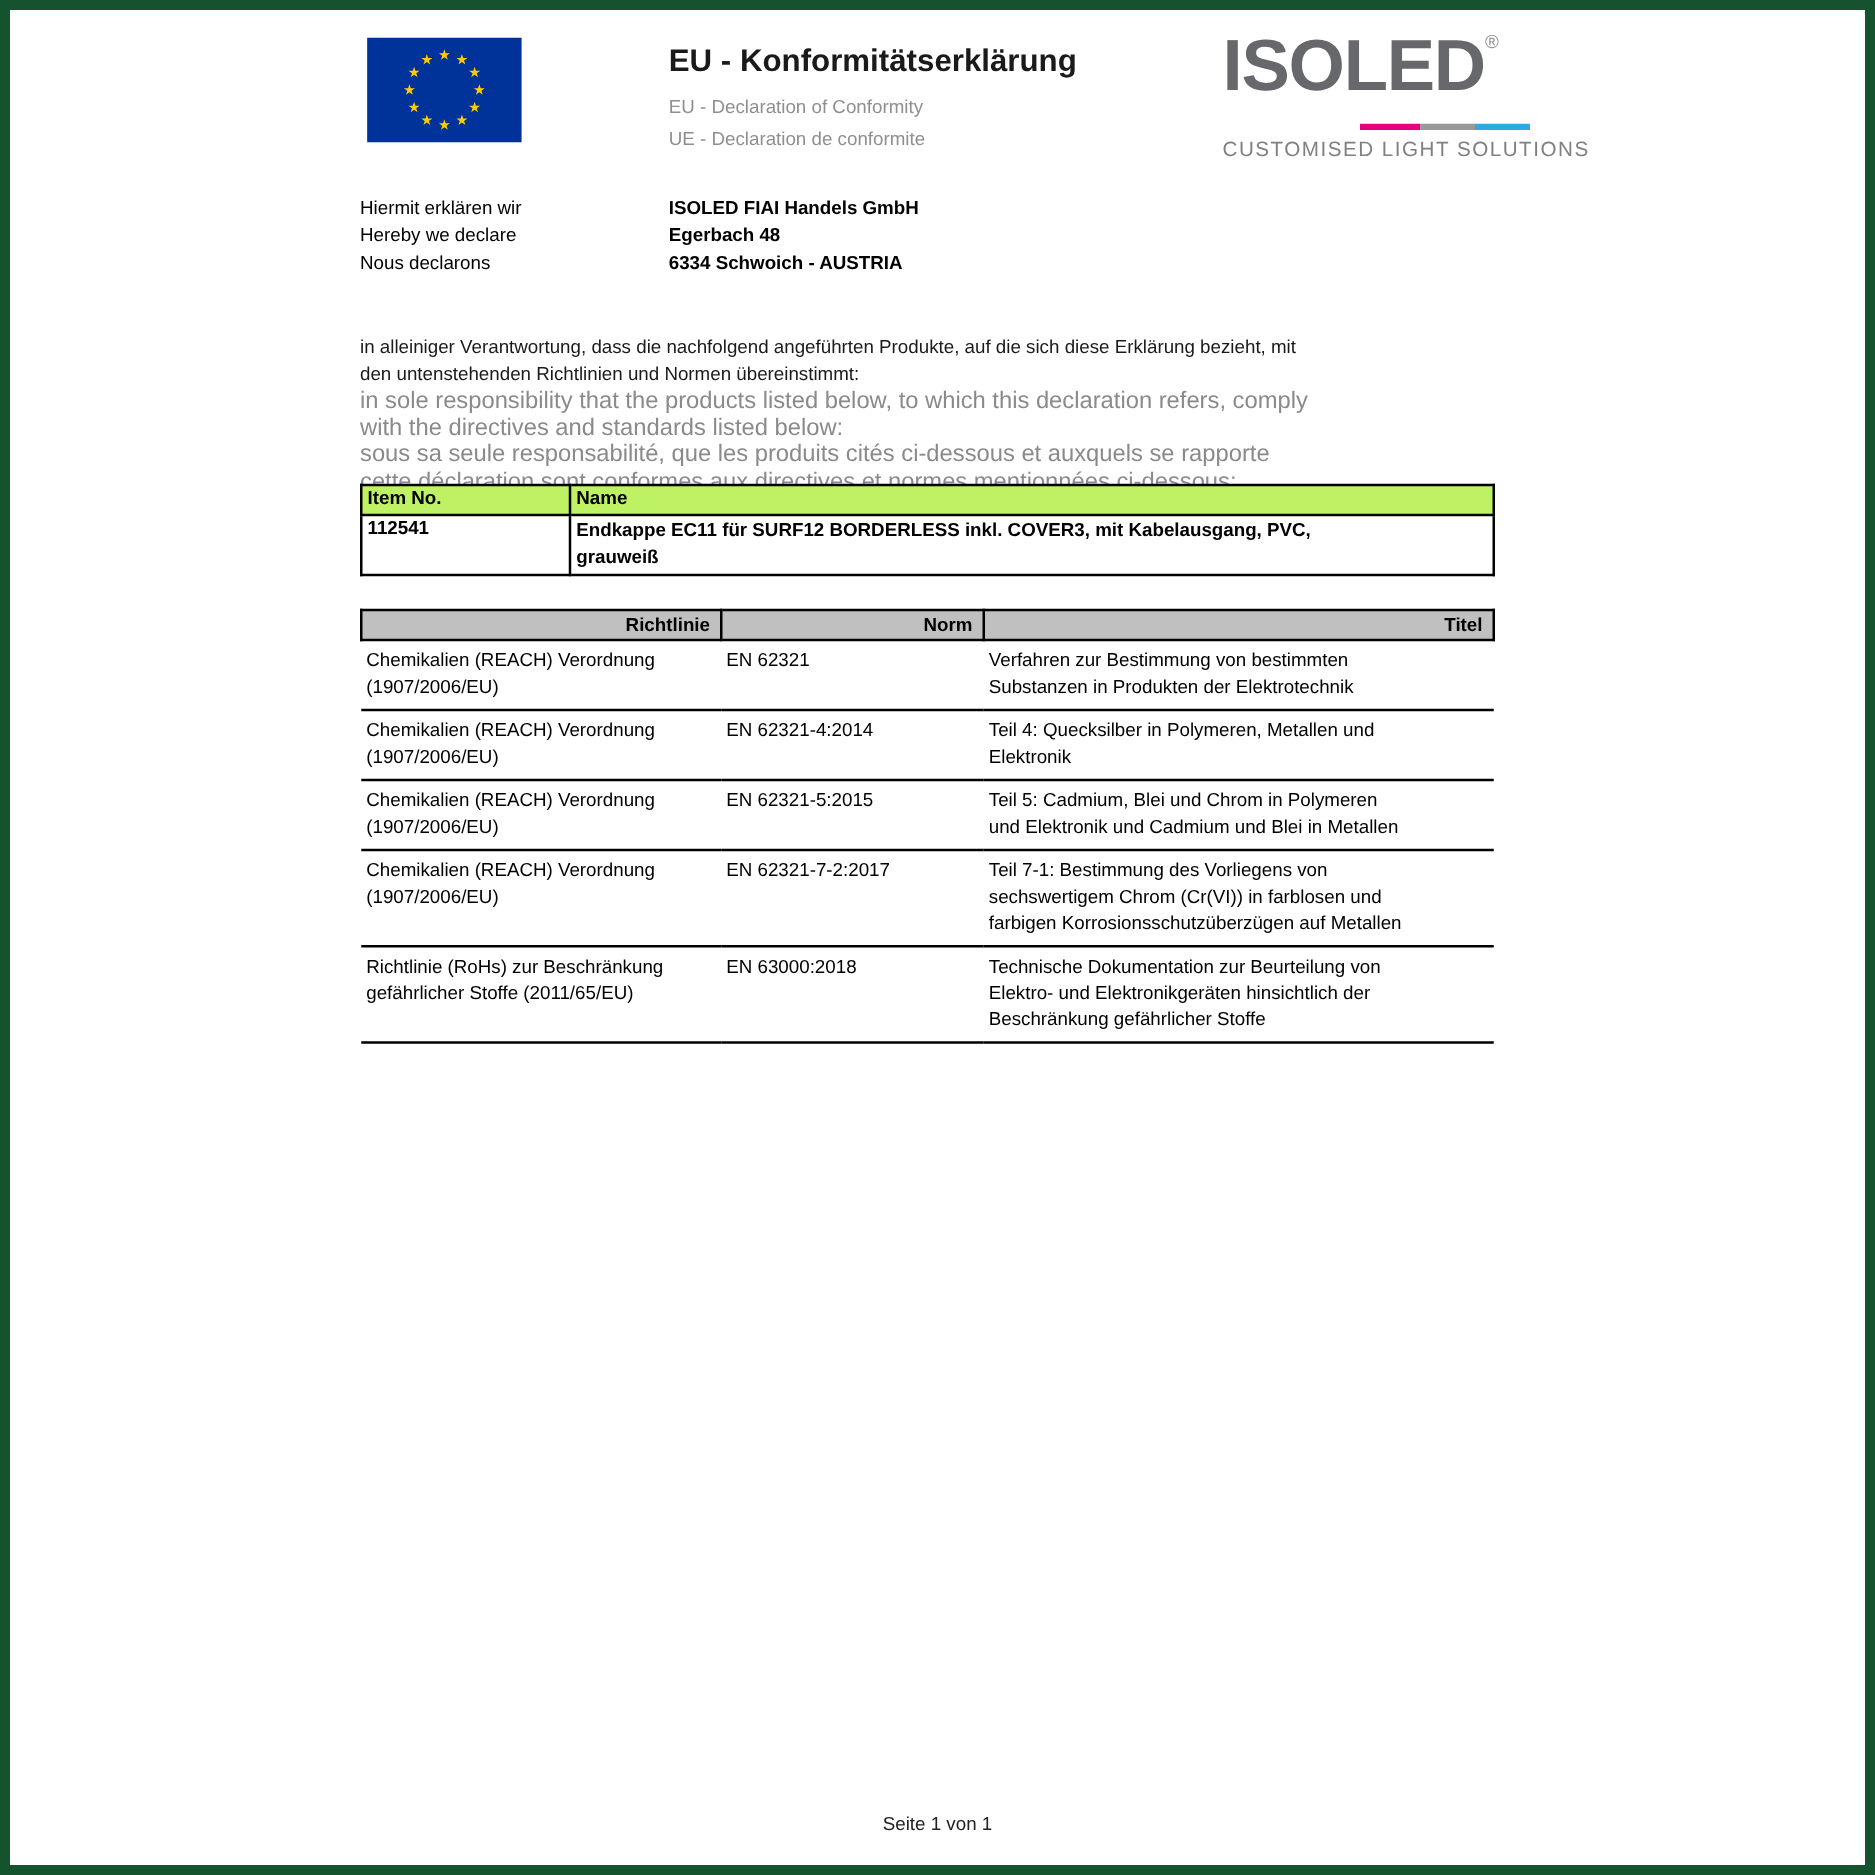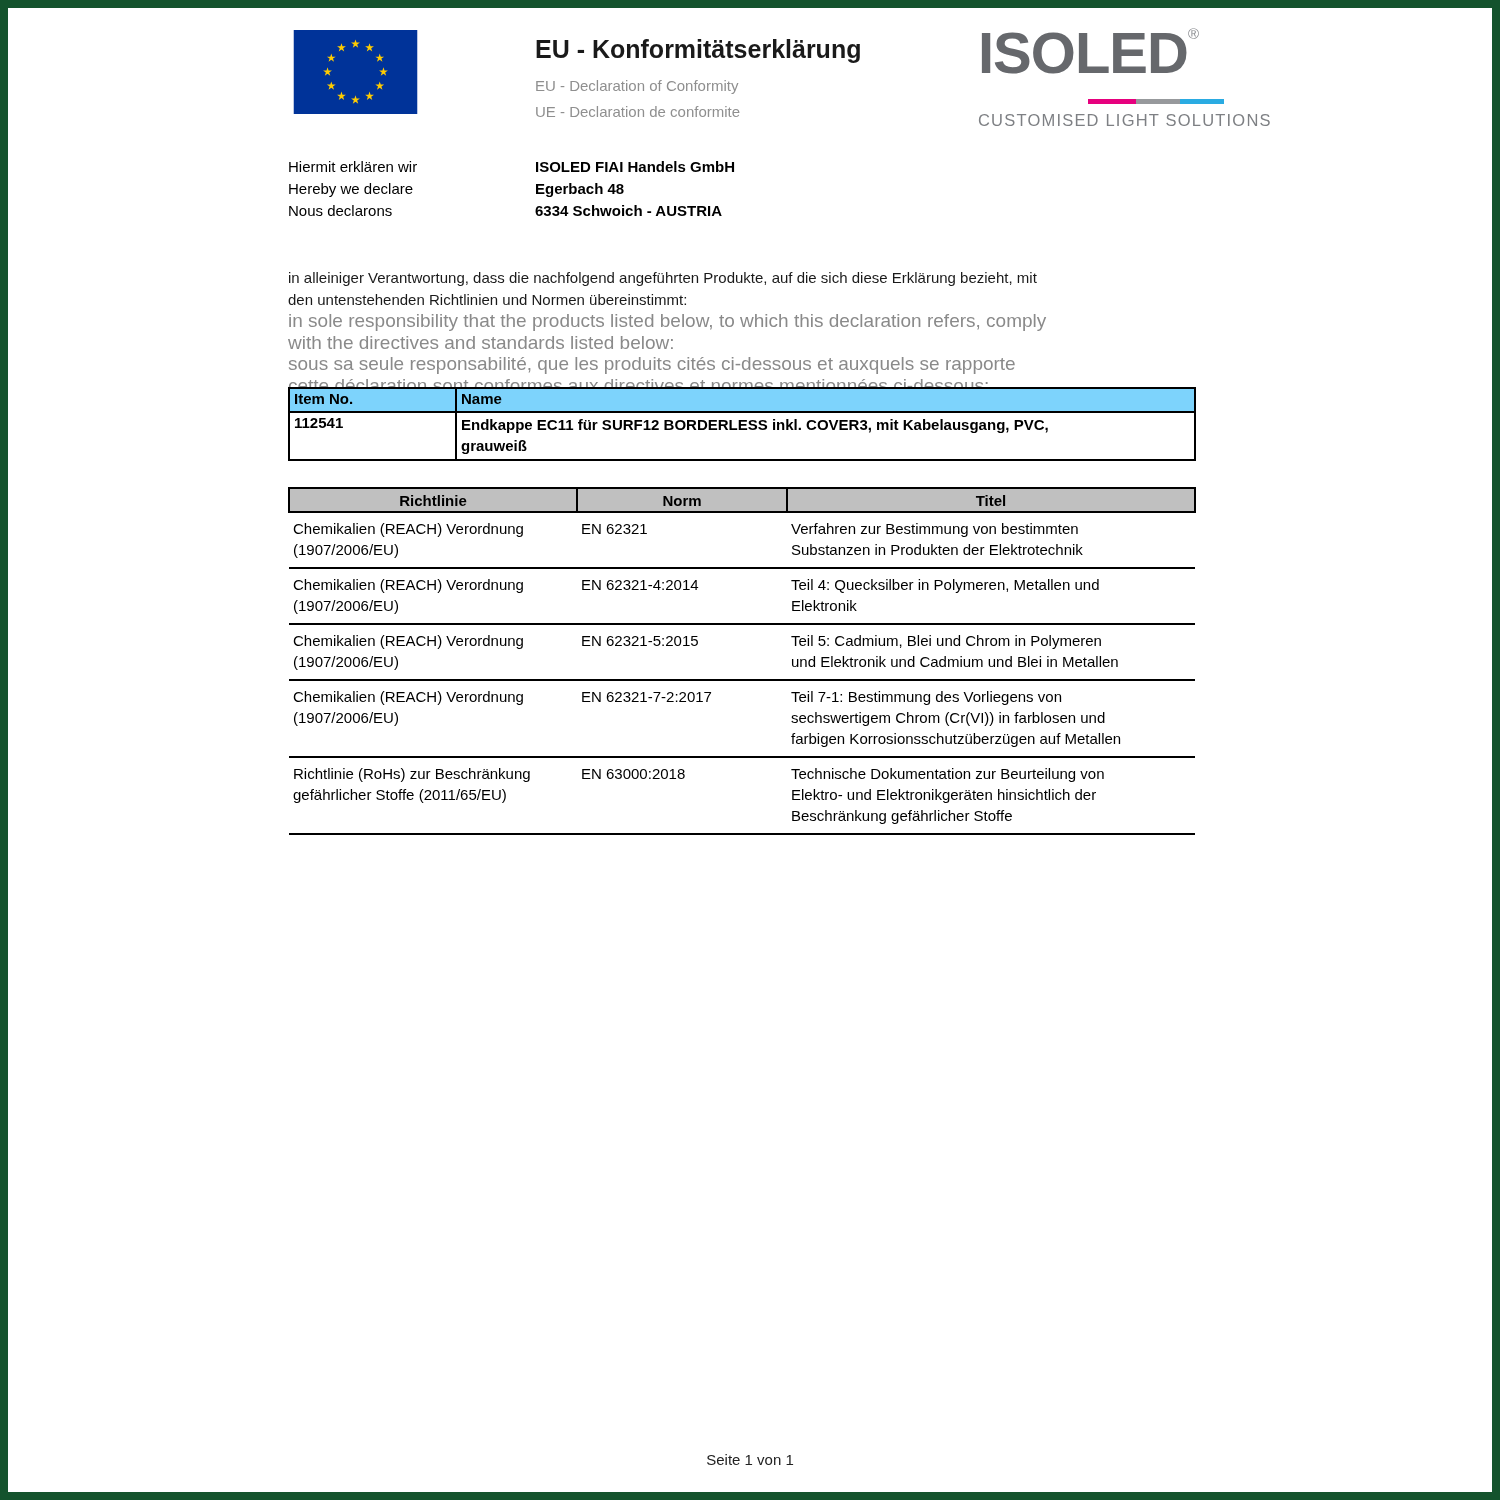--- a/index.html
+++ b/index.html
@@ -35,25 +35,25 @@
   .decl-company { position:absolute; left:527px; top:148px; font-size:15px; line-height:22px; font-weight:bold; }
   
   .statement { position:absolute; left:280px; top:246px; width:762px;margin-top:13px; }
   .statement p { margin:0; }
   .st-de { font-size:15px; line-height:21.5px; color:#1a1a1a; }
   .st-gray { font-size:19px; line-height:21.5px; color:#8a8a8a; }
   
   table { border-collapse:collapse; table-layout:fixed; }
   .product-table { position:absolute; left:280px; top:379px; width:908px; }
   .product-table th, .product-table td { border:2px solid #000; text-align:left; vertical-align:top; }
-  .product-table th { background:#7dd3fc; font-size:15px; font-weight:bold; padding:1px 4px; height:20px; }
+  .product-table th { background:#bef264; font-size:15px; font-weight:bold; padding:1px 4px; height:20px; }
   .product-table td { font-size:15px; font-weight:bold; padding:1px 4px; height:44px; }
   .product-table .prod-name { padding-right:110px; line-height:21px; }
   .dir-table { position:absolute; left:280px; top:479px; width:908px; }
-  .dir-table th { border:2px solid #000; background:#c0c0c0; font-size:15px; font-weight:bold; text-align:center; padding:1px 20px; height:20px;margin-left:24px; }
+  .dir-table th { border:2px solid #000; background:#c0c0c0; font-size:15px; font-weight:bold; text-align:right; padding:1px 8px; height:20px;margin-left:24px; }
   .dir-table td { font-size:15px; line-height:21px; vertical-align:top; text-align:left; padding:5px 4px 7px 4px; }
   .dir-table tbody tr { border-bottom:2px solid #000; }
   .dir-table td.richtlinie { padding-right:46px; }
   .dir-table td.titel { padding-right:66px; }
   
   .sig-block { position:absolute; left:845px; top:782px; width:300px; }
   .sig-svg { display:block; margin-left:25px; }
   .sig-name { font-size:15px; line-height:23px; color:#1a1a1a; margin-left:12px; }
   .sig-pd { font-size:15px; line-height:23px; color:#1a1a1a; margin-left:12px; }
   .sig-pd .date { margin-left:16px; }

